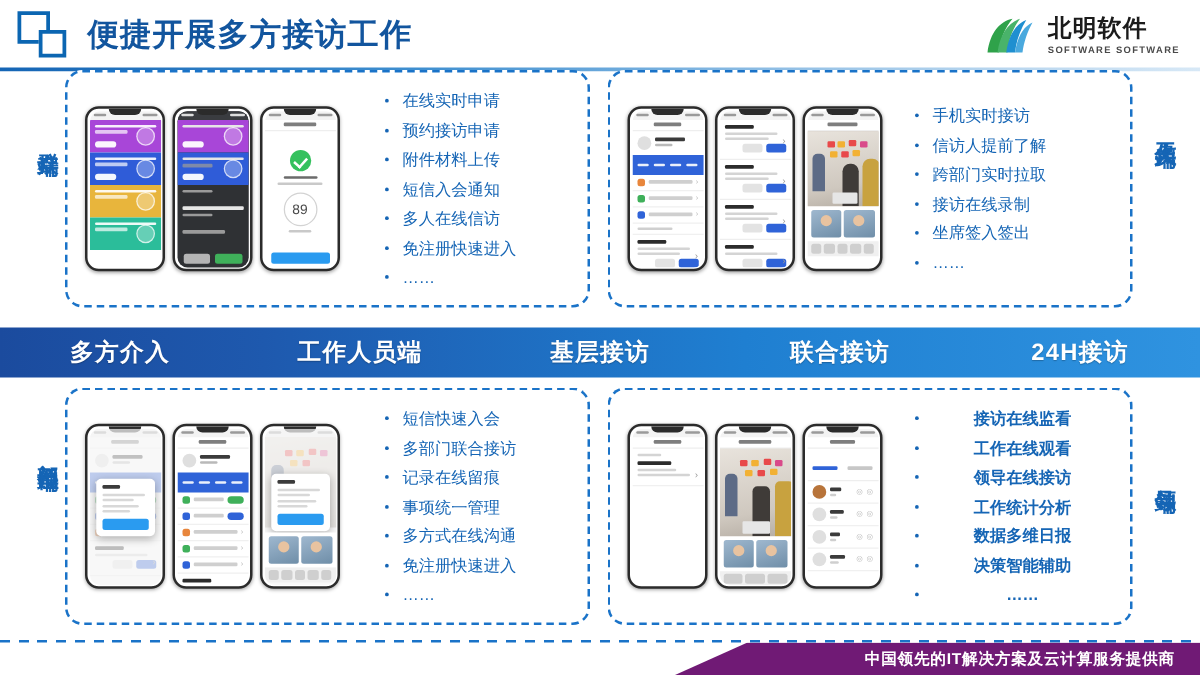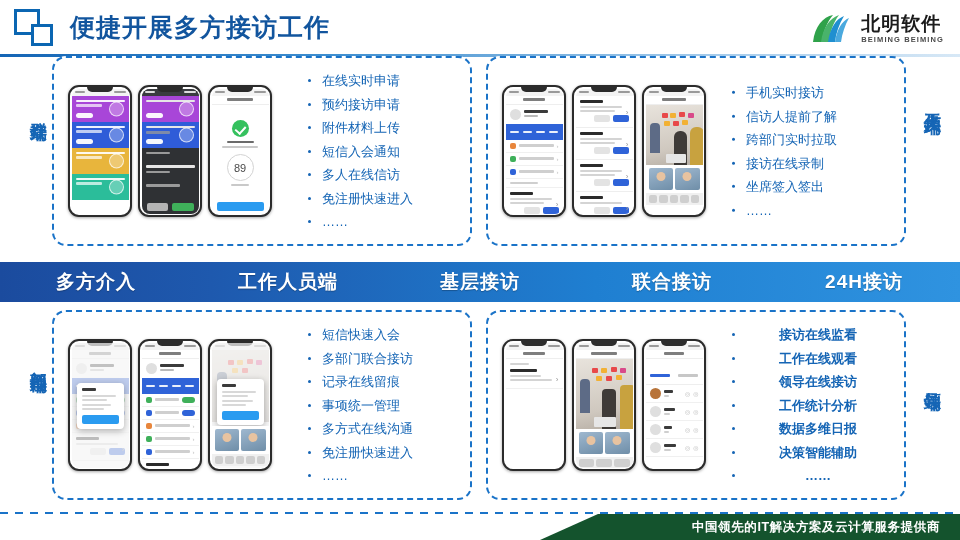--- a/index.html
+++ b/index.html
@@ -175,21 +175,21 @@
     flex: 1; text-align: center; color: #ffffff;
     font-size: 19px; font-weight: bold; letter-spacing: 1px;
     text-shadow: 0 1px 1px rgba(0,0,0,.25);
   }
 
   
   .footer-dash { position: absolute; left: 0; bottom: 26px; width: 960px; height: 2px;
     background: repeating-linear-gradient(90deg,#1a73c8 0 8px, transparent 8px 15px); }
   .footer {
     position: absolute; right: 0; bottom: 0; width: 420px; height: 26px;
-    background: #14532d; color: #fff;
+    background: #701a75; color: #fff;
     display: flex; align-items: center; justify-content: flex-end;
     padding-right: 20px; font-size: 12.5px; font-weight: bold; letter-spacing: .6px;
     clip-path: polygon(58px 0, 100% 0, 100% 100%, 0 100%);
   }
 </style>
 </head>
 <body>
 
 <div class="slide">
 
@@ -202,21 +202,21 @@
 
     <div class="brand">
       <svg class="brand-fan" viewBox="0 0 44 34">
         <path d="M4 30 C6 14 14 5 24 3 C18 10 14 20 13 30 Z" fill="#2fa24a"></path>
         <path d="M12 30 C14 15 21 6 30 3 C24 11 21 20 20 30 Z" fill="#49b36a"></path>
         <path d="M19 30 C21 16 27 7 35 4 C30 12 27 21 26 30 Z" fill="#1f8fd0"></path>
         <path d="M26 30 C28 17 33 9 40 6 C36 13 33 22 32 30 Z" fill="#4aa9de"></path>
       </svg>
       <div class="brand-text">
         <div class="brand-cn">北明软件</div>
-        <div class="brand-en">BEIMING BEIMING</div>
+        <div class="brand-en">SOFTWARE SOFTWARE</div>
       </div>
     </div>
     <div class="header-rule"></div>
   </div>
 
   <div class="vlabel l1">群众端</div>
   <div class="vlabel l2">工作人员端</div>
   <div class="vlabel l3">部门单位端</div>
   <div class="vlabel l4">领导端</div>
 

